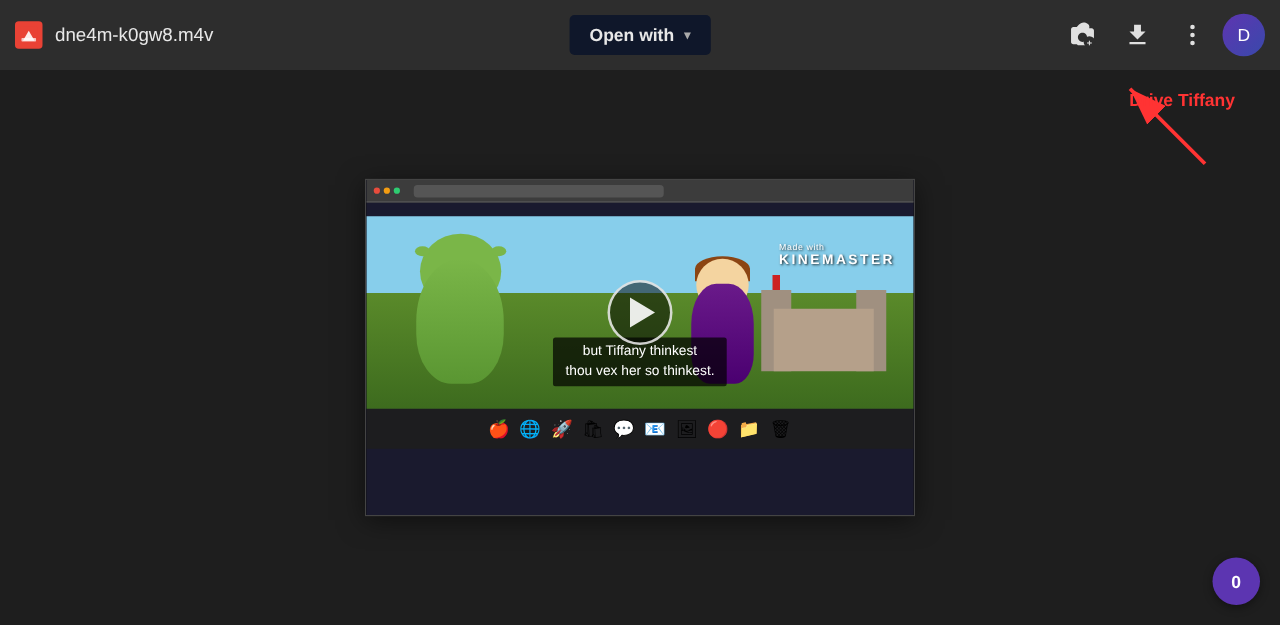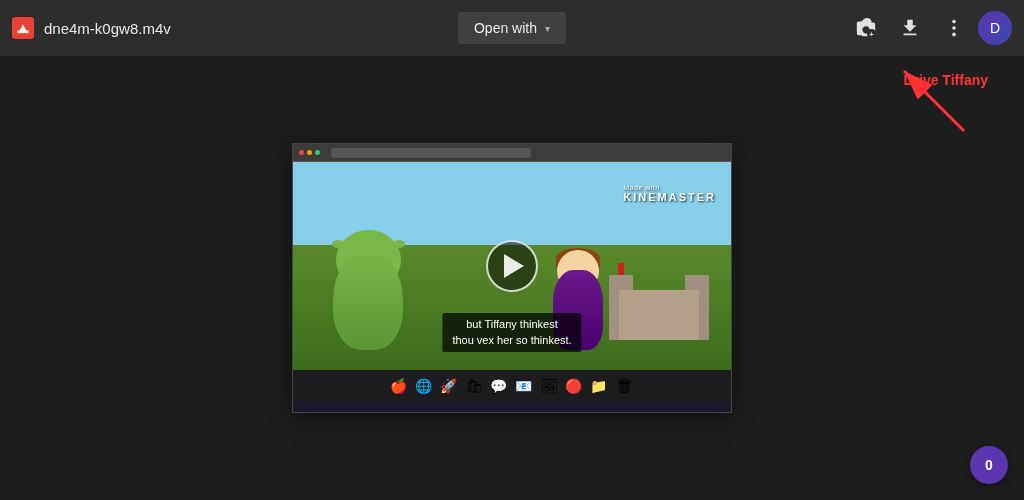--- a/index.html
+++ b/index.html
@@ -53,30 +53,31 @@
       text-align: right;
     }
 
     .topbar-center {
       position: absolute;
       left: 50%;
       transform: translateX(-50%);
     }
 
     .open-with-btn {
-      background-color: #404040;
+      background-color: #0f172a;
       color: #e8e8e8;
       border: none;
       border-radius: 4px;
       padding: 8px 16px;
       font-size: 14px;
       cursor: pointer;
       display: flex;
       align-items: center;
       gap: 8px;
+      font-weight: bold;
     }
 
     .chevron-icon {
       font-size: 10px;
       color: #aaa;
     }
 
     .topbar-right {
       margin-left: auto;
       display: flex;
@@ -170,24 +171,25 @@
       background: #555;
       border-radius: 3px;
       height: 10px;
       width: 200px;
       margin-left: 8px;
     }
 
     
     .scene-area {
       width: 100%;
-      height: 208px;
+      height: 154px;
       position: relative;
       background: linear-gradient(to bottom, #87CEEB 0%, #87CEEB 40%, #5a8a2a 40%, #3d6b1e 100%);
       overflow: hidden;
+      margin-top: 11px;
     }
 
     
     .shrek-char {
       position: absolute;
       left: 8%;
       bottom: 20px;
       width: 80px;
       height: 120px;
     }

